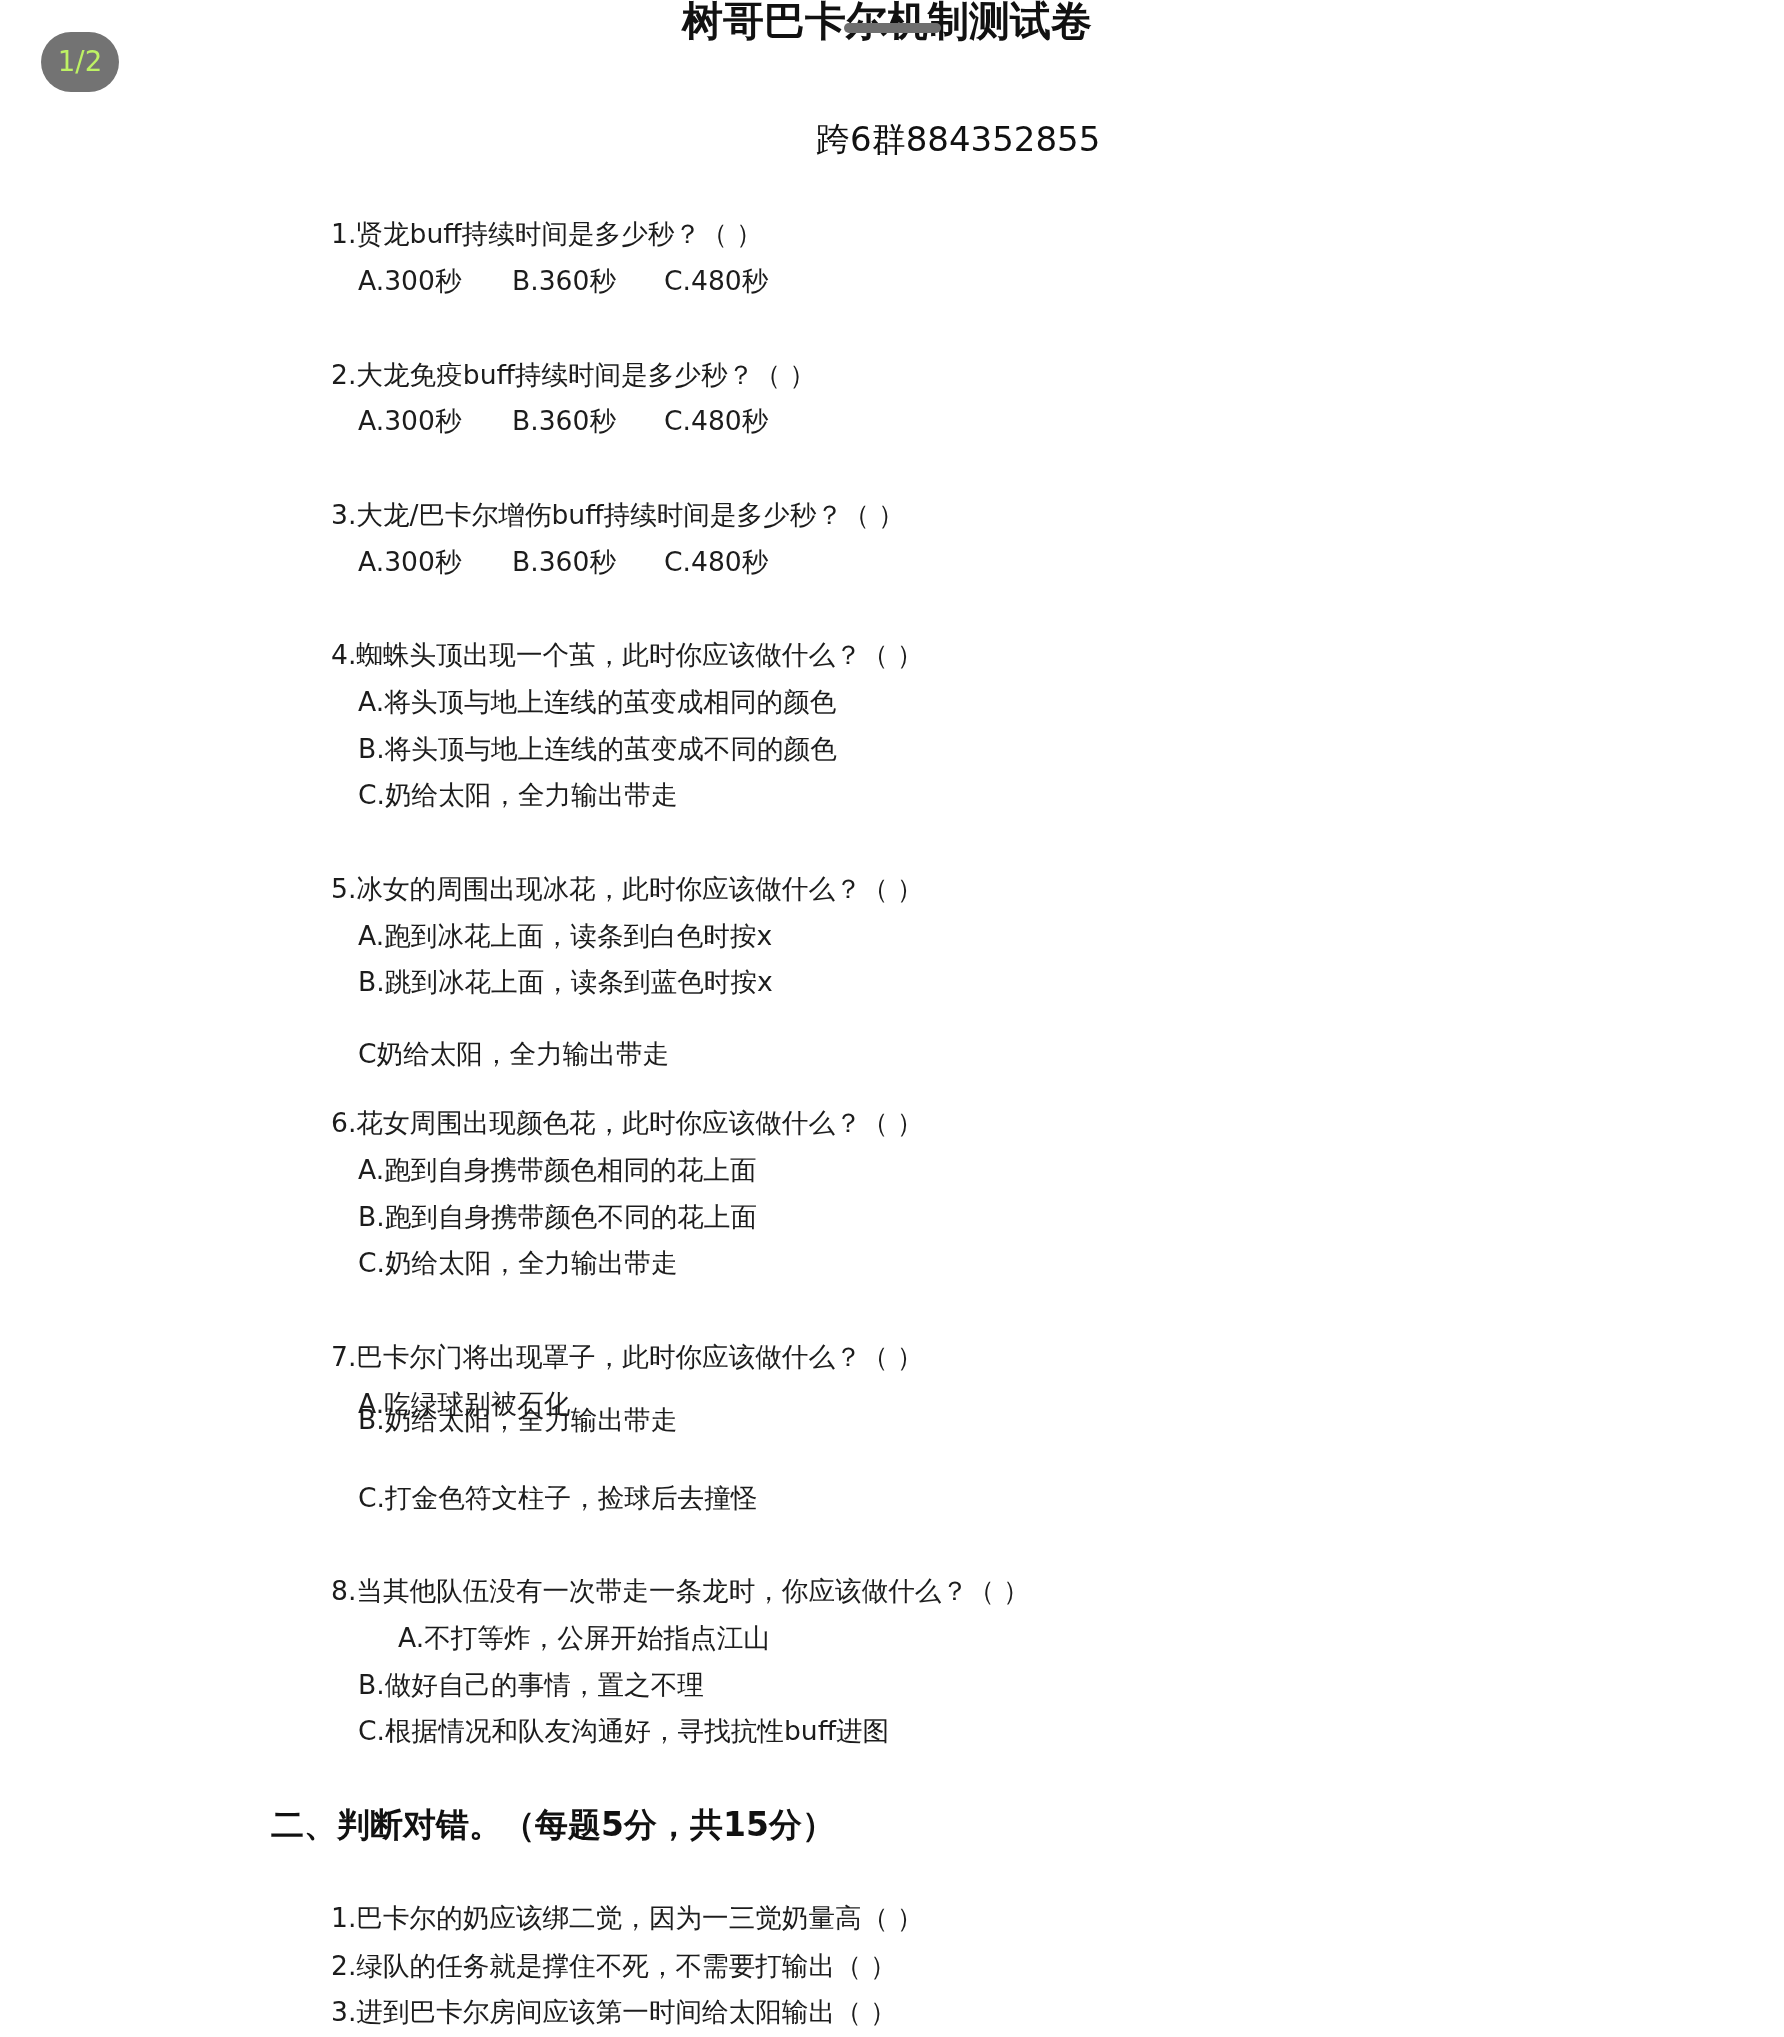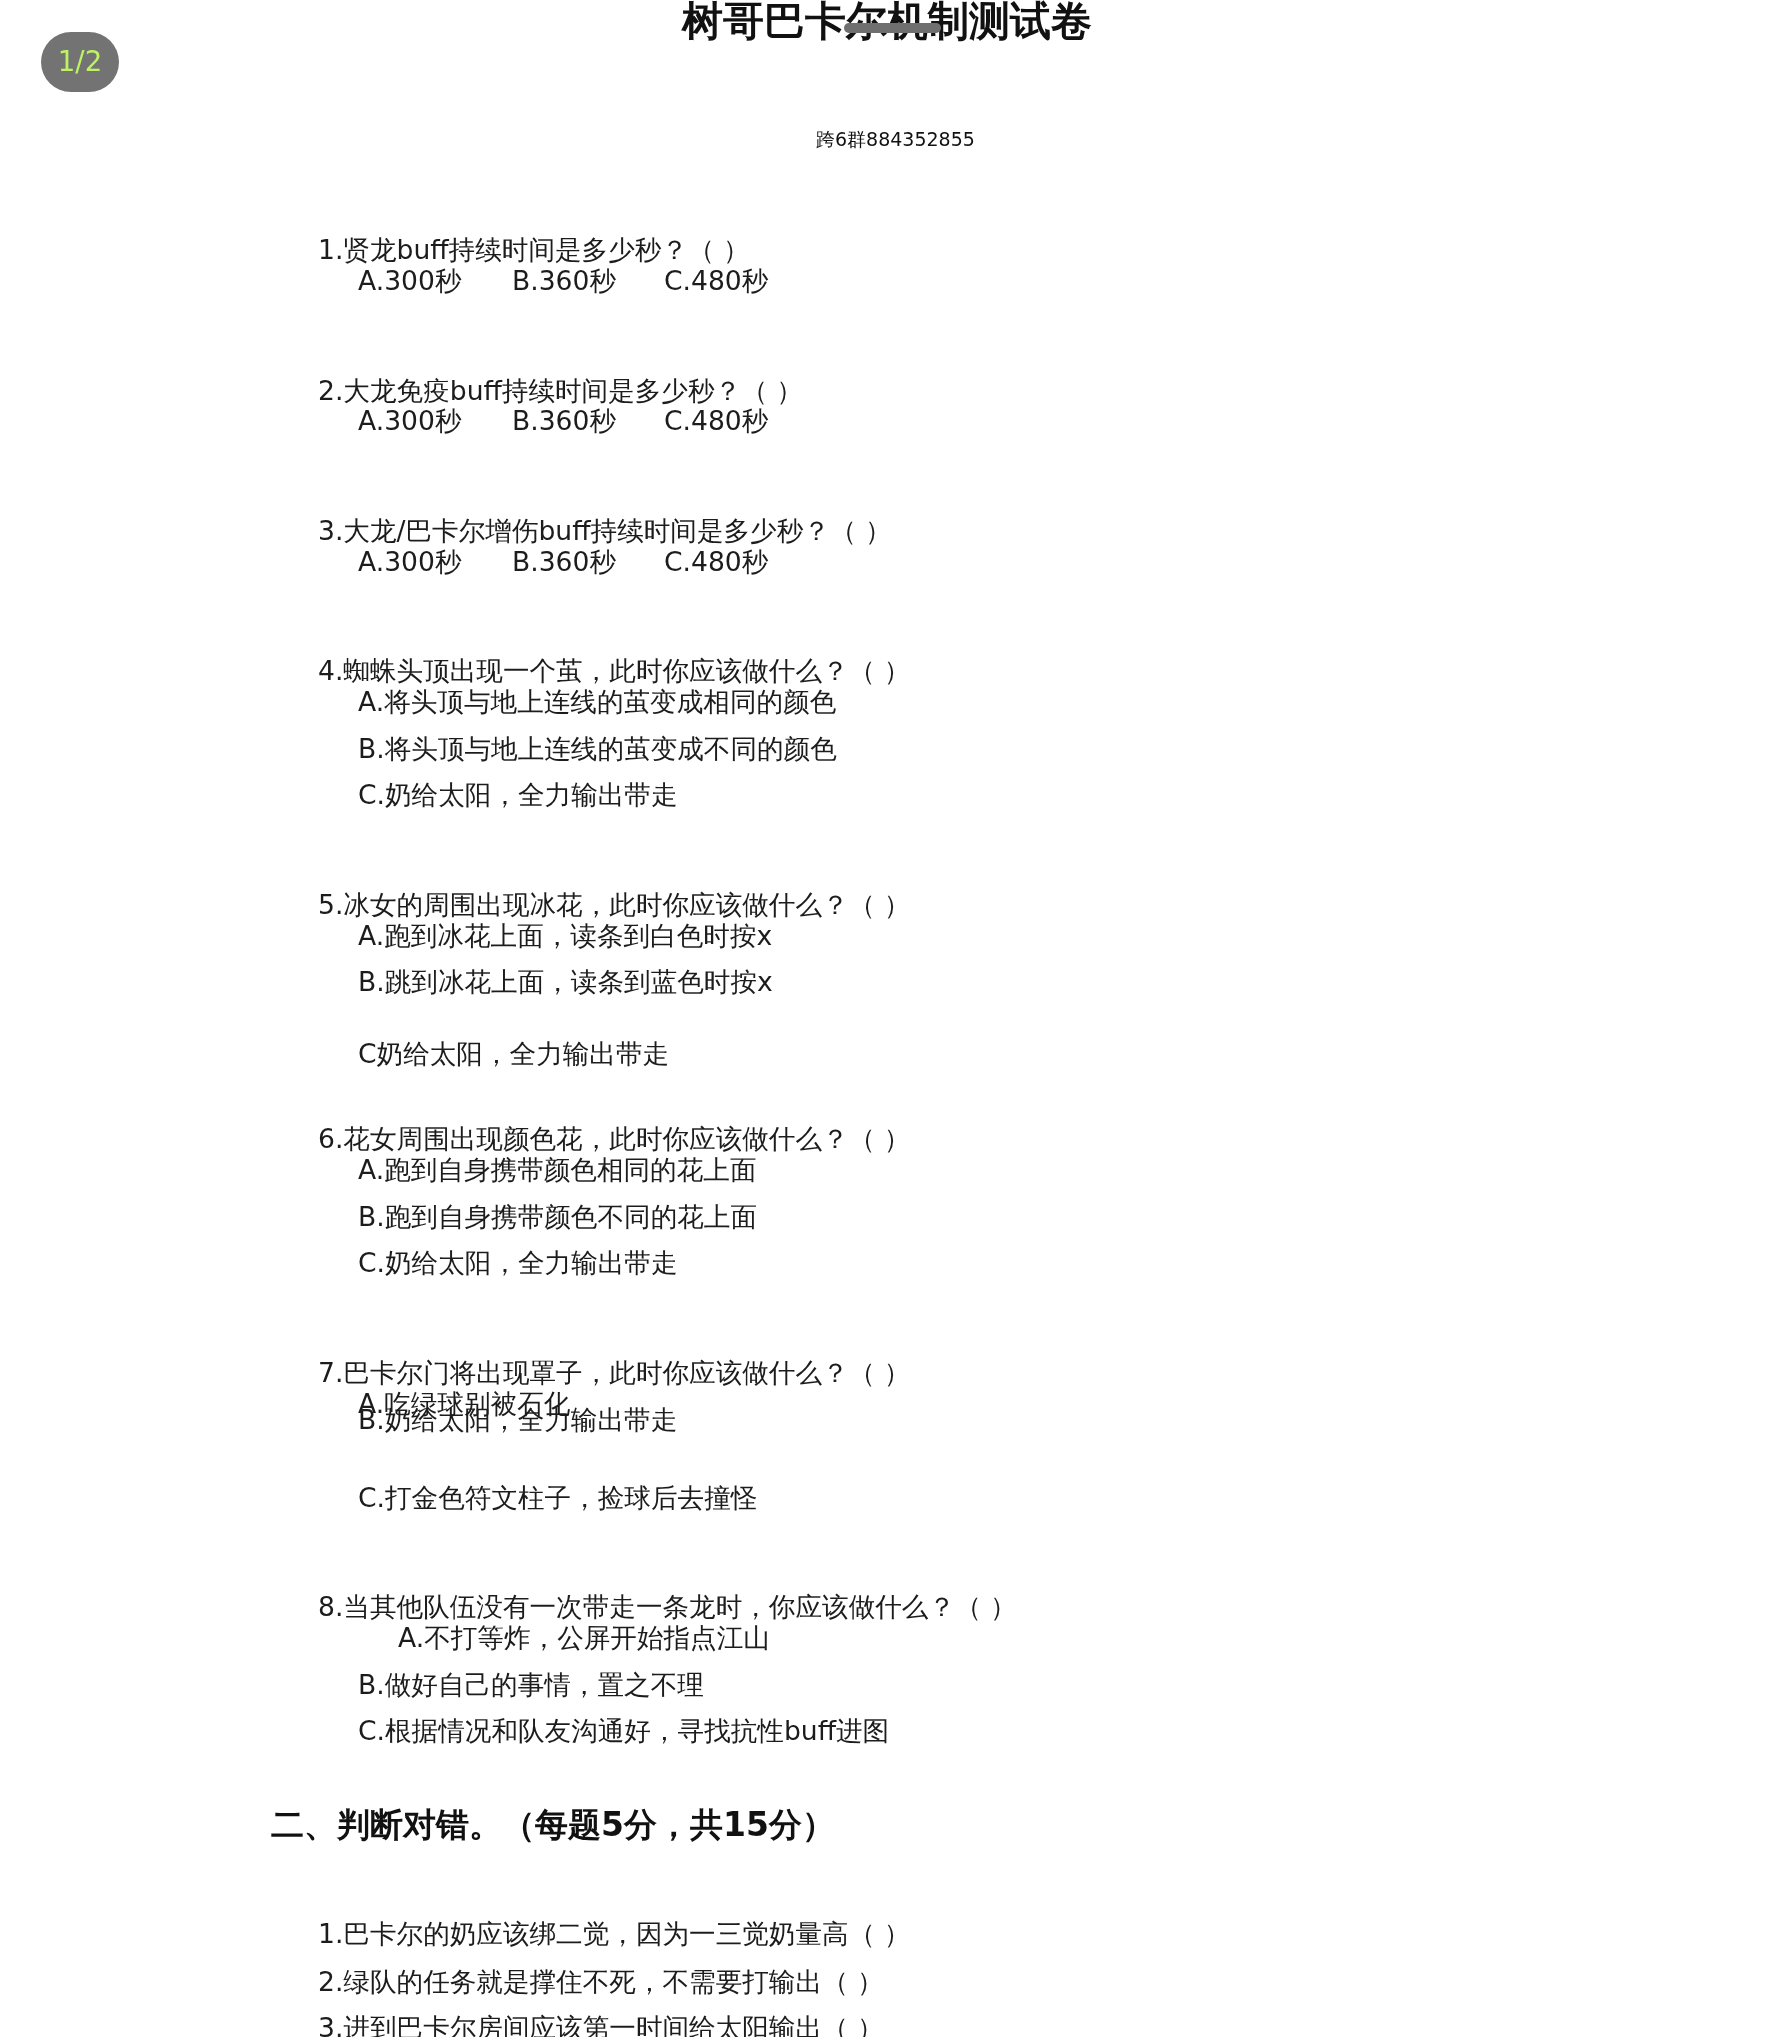--- a/index.html
+++ b/index.html
@@ -55,27 +55,27 @@
     line-height: 47px;
     white-space: nowrap;
     font-size: 26.6px;
   }
   .heading {
     font-size: 33px;
     font-weight: bold;
     color: #111111;
   }
   .heading .suffix {
-    font-size: 19px;
+    font-size: 34px;
     font-weight: normal;
     position: absolute;
     left: 545px;
     top: 0;
   }
-  .q { left: 318px; margin-top: 16px; }
+  .q { left: 331px; }
   .opt { left: 358px; }
   .opt-b { left: 512px; }
   .opt-c { left: 664px; }
   .sec { left: 271px; }
 </style>
 </head>
 <body>
 
 <div class="page-badge">1/2</div>
 

